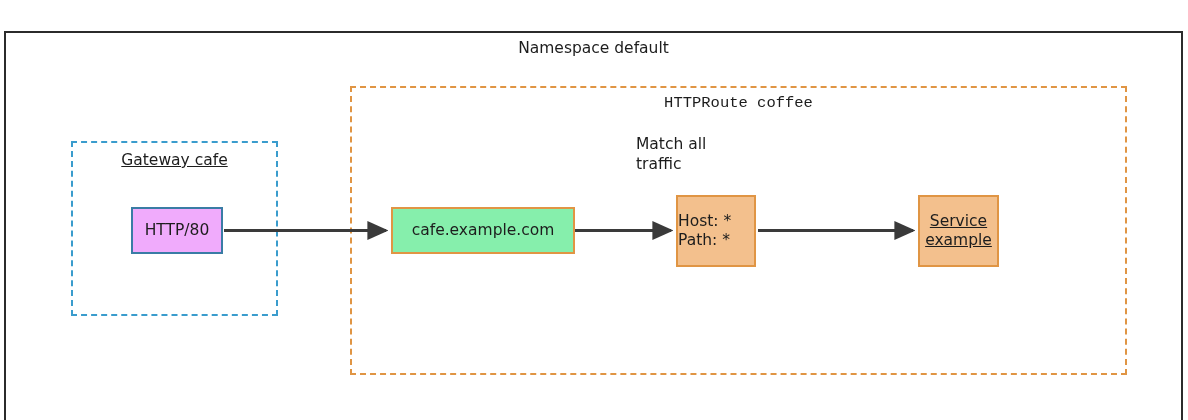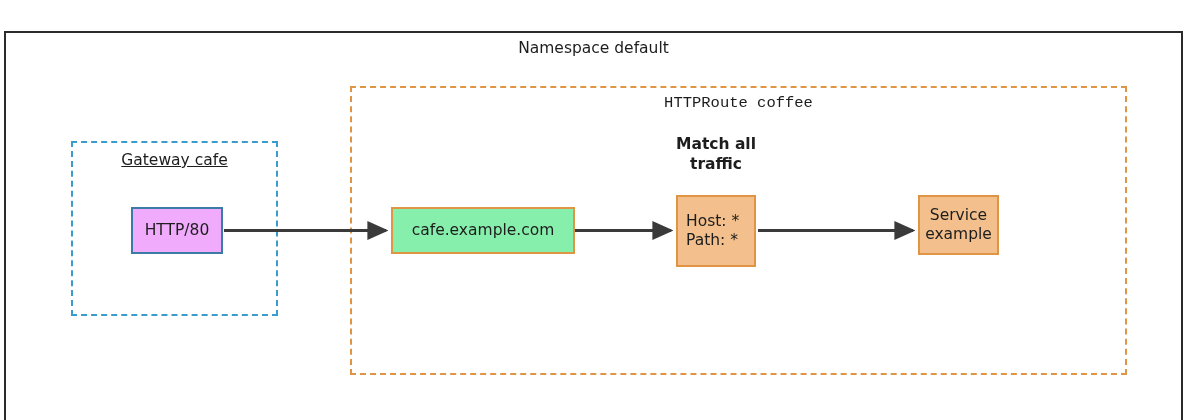--- a/index.html
+++ b/index.html
@@ -99,41 +99,40 @@
     border: 2px solid #e09544;
   }
 
   .node-match {
     left: 676px;
     top: 174px;
     width: 80px;
     height: 72px;
     background: #f3c08d;
     border: 2px solid #e09544;
-    padding-left: 8px;
   }
 
   .node-service {
     left: 918px;
     top: 174px;
     width: 81px;
-    height: 60px;
+    height: 72px;
     background: #f3c08d;
     border: 2px solid #e09544;
+    text-decoration: underline;
   }
 
   
   .caption {
     position: absolute;
-    text-align: center;
+    text-align: left;
     font-size: 15.5px;
     color: #1d1d1d;
     line-height: 1.28;
     white-space: pre-line;
-    font-weight: bold;
   }
   .caption-match {
     left: 636px;
     top: 114px;
     width: 160px;
   }
   .caption-service {
     left: 858px;
     top: 114px;
     width: 200px;

